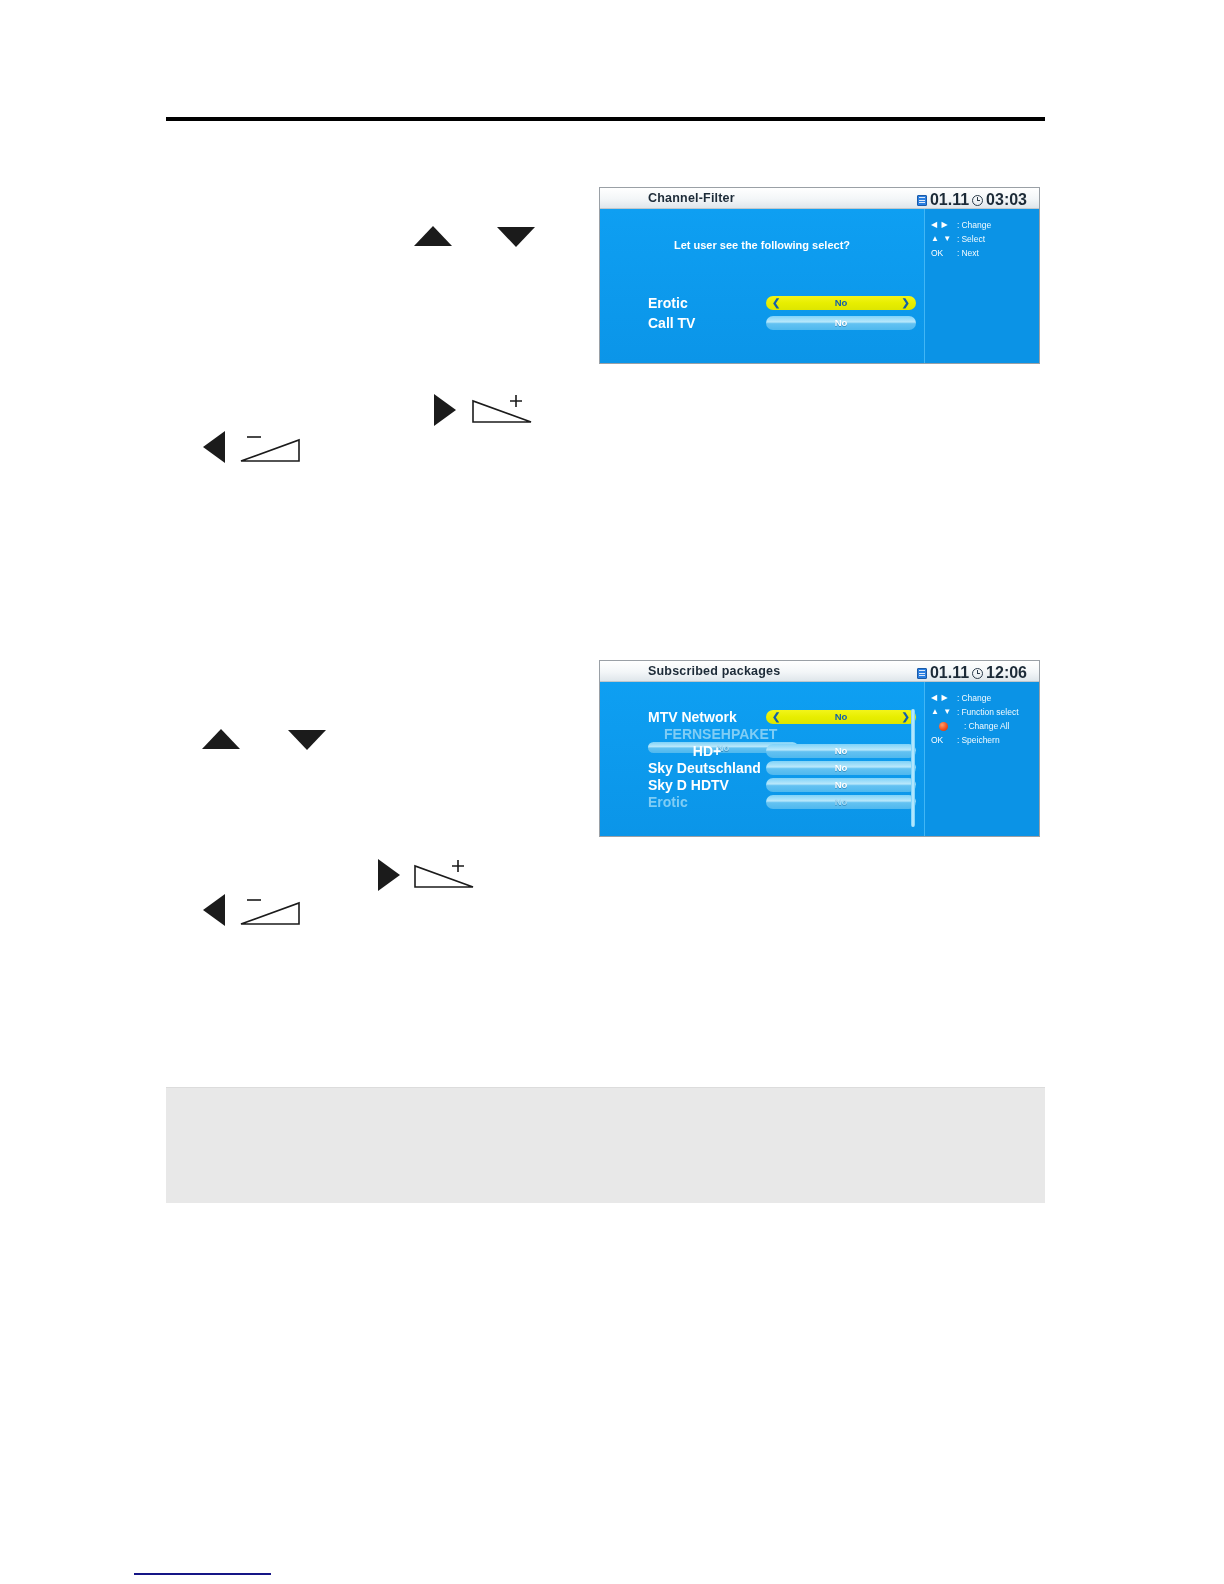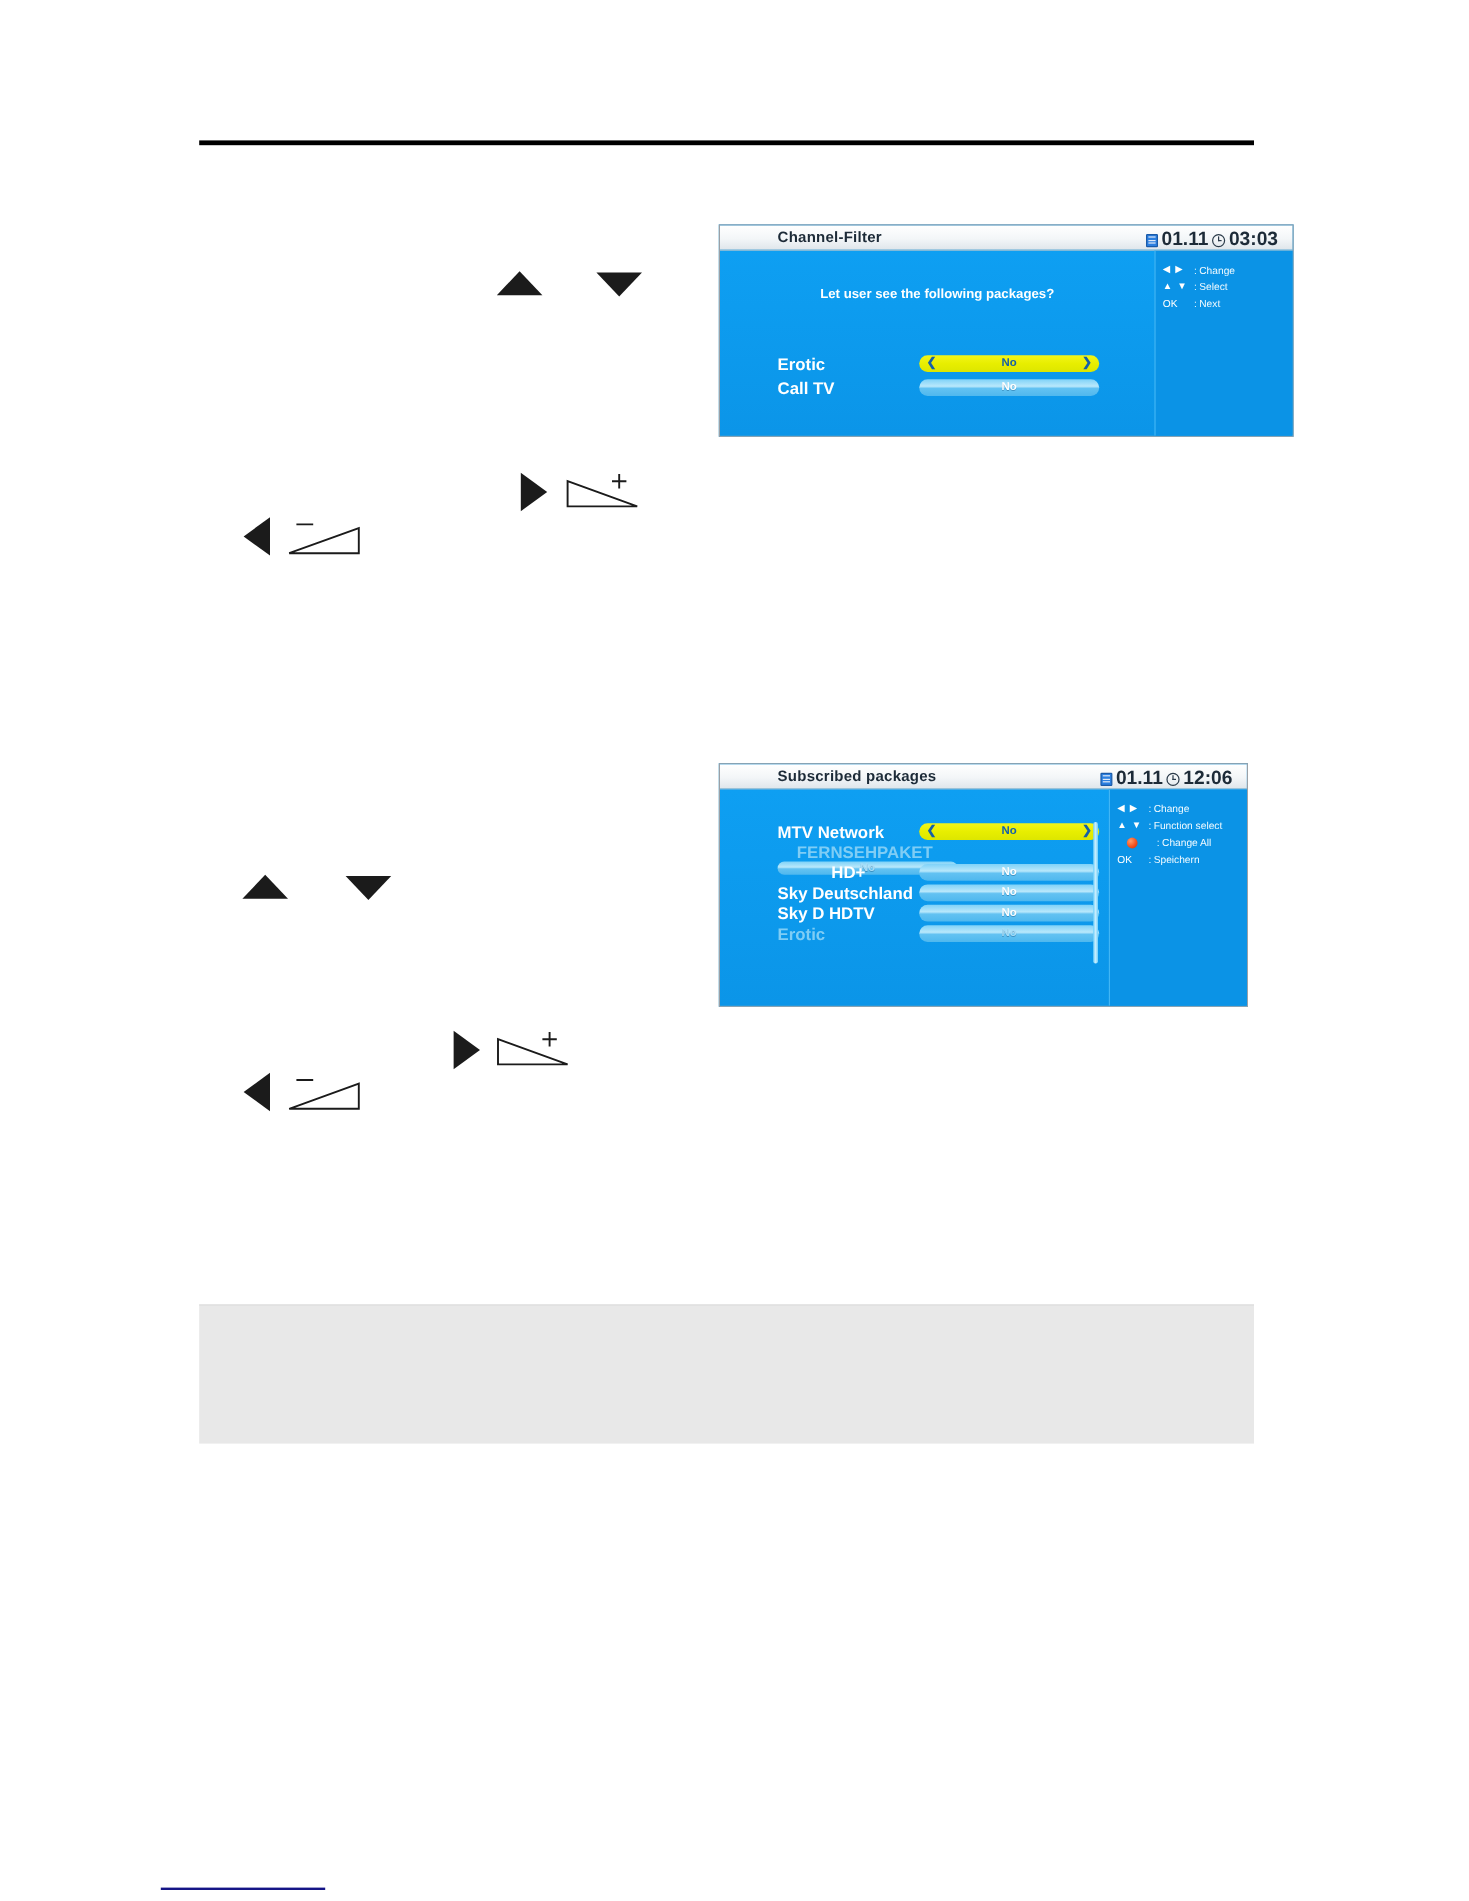--- a/index.html
+++ b/index.html
@@ -285,36 +285,36 @@
   <path d="M3 10 L3 31 L61 31 Z" fill="none" stroke="#1b1b1b" stroke-width="1.6"></path>
   <path d="M46 4 L46 16 M40 10 L52 10" stroke="#1b1b1b" stroke-width="1.6"></path>
 </svg>
 
 <div class="glyph tri-left" style="left:203px; top:894px;"></div>
 <svg class="glyph" style="left:238px; top:893px;" width="66" height="36" viewBox="0 0 66 36">
   <path d="M3 31 L61 31 L61 10 Z" fill="none" stroke="#1b1b1b" stroke-width="1.6"></path>
   <path d="M9 7 L23 7" stroke="#1b1b1b" stroke-width="1.6"></path>
 </svg>
 
-<div class="osd" style="left:599px; top:187px; width:479px; height:177px;">
+<div class="osd" style="left:599px; top:187px; width:441px; height:177px;">
 
   <div class="osd-titlebar">
     <div class="osd-title">Channel-Filter</div>
     <div class="osd-clock">
       <span class="cal-icon"></span>
       <span>01.11</span>
       <span class="clk-icon"></span>
       <span>03:03</span>
     </div>
   </div>
 
   <div class="osd-body">
     <div class="osd-main">
 
-      <div class="osd-question">Let user see the following packages?</div>
+      <div class="osd-question">Let user see the following select?</div>
 
       <div class="row" style="left:48px; top:86px;">
         <span class="row-label">Erotic</span>
         <span class="pill selected">
           <span class="chev left">❮</span>
           <span>No</span>
           <span class="chev right">❯</span>
         </span>
       </div>
 
@@ -340,21 +340,21 @@
       </div>
       <div class="help-line">
         <span class="help-key">OK</span>
         <span>:</span>
         <span>Next</span>
       </div>
     </div>
   </div>
 </div>
 
-<div class="osd" style="left:599px; top:636px; width:441px; height:203px;">
+<div class="osd" style="left:599px; top:660px; width:441px; height:177px;">
 
   <div class="osd-titlebar">
     <div class="osd-title">Subscribed packages</div>
     <div class="osd-clock">
       <span class="cal-icon"></span>
       <span>01.11</span>
       <span class="clk-icon"></span>
       <span>12:06</span>
     </div>
   </div>

